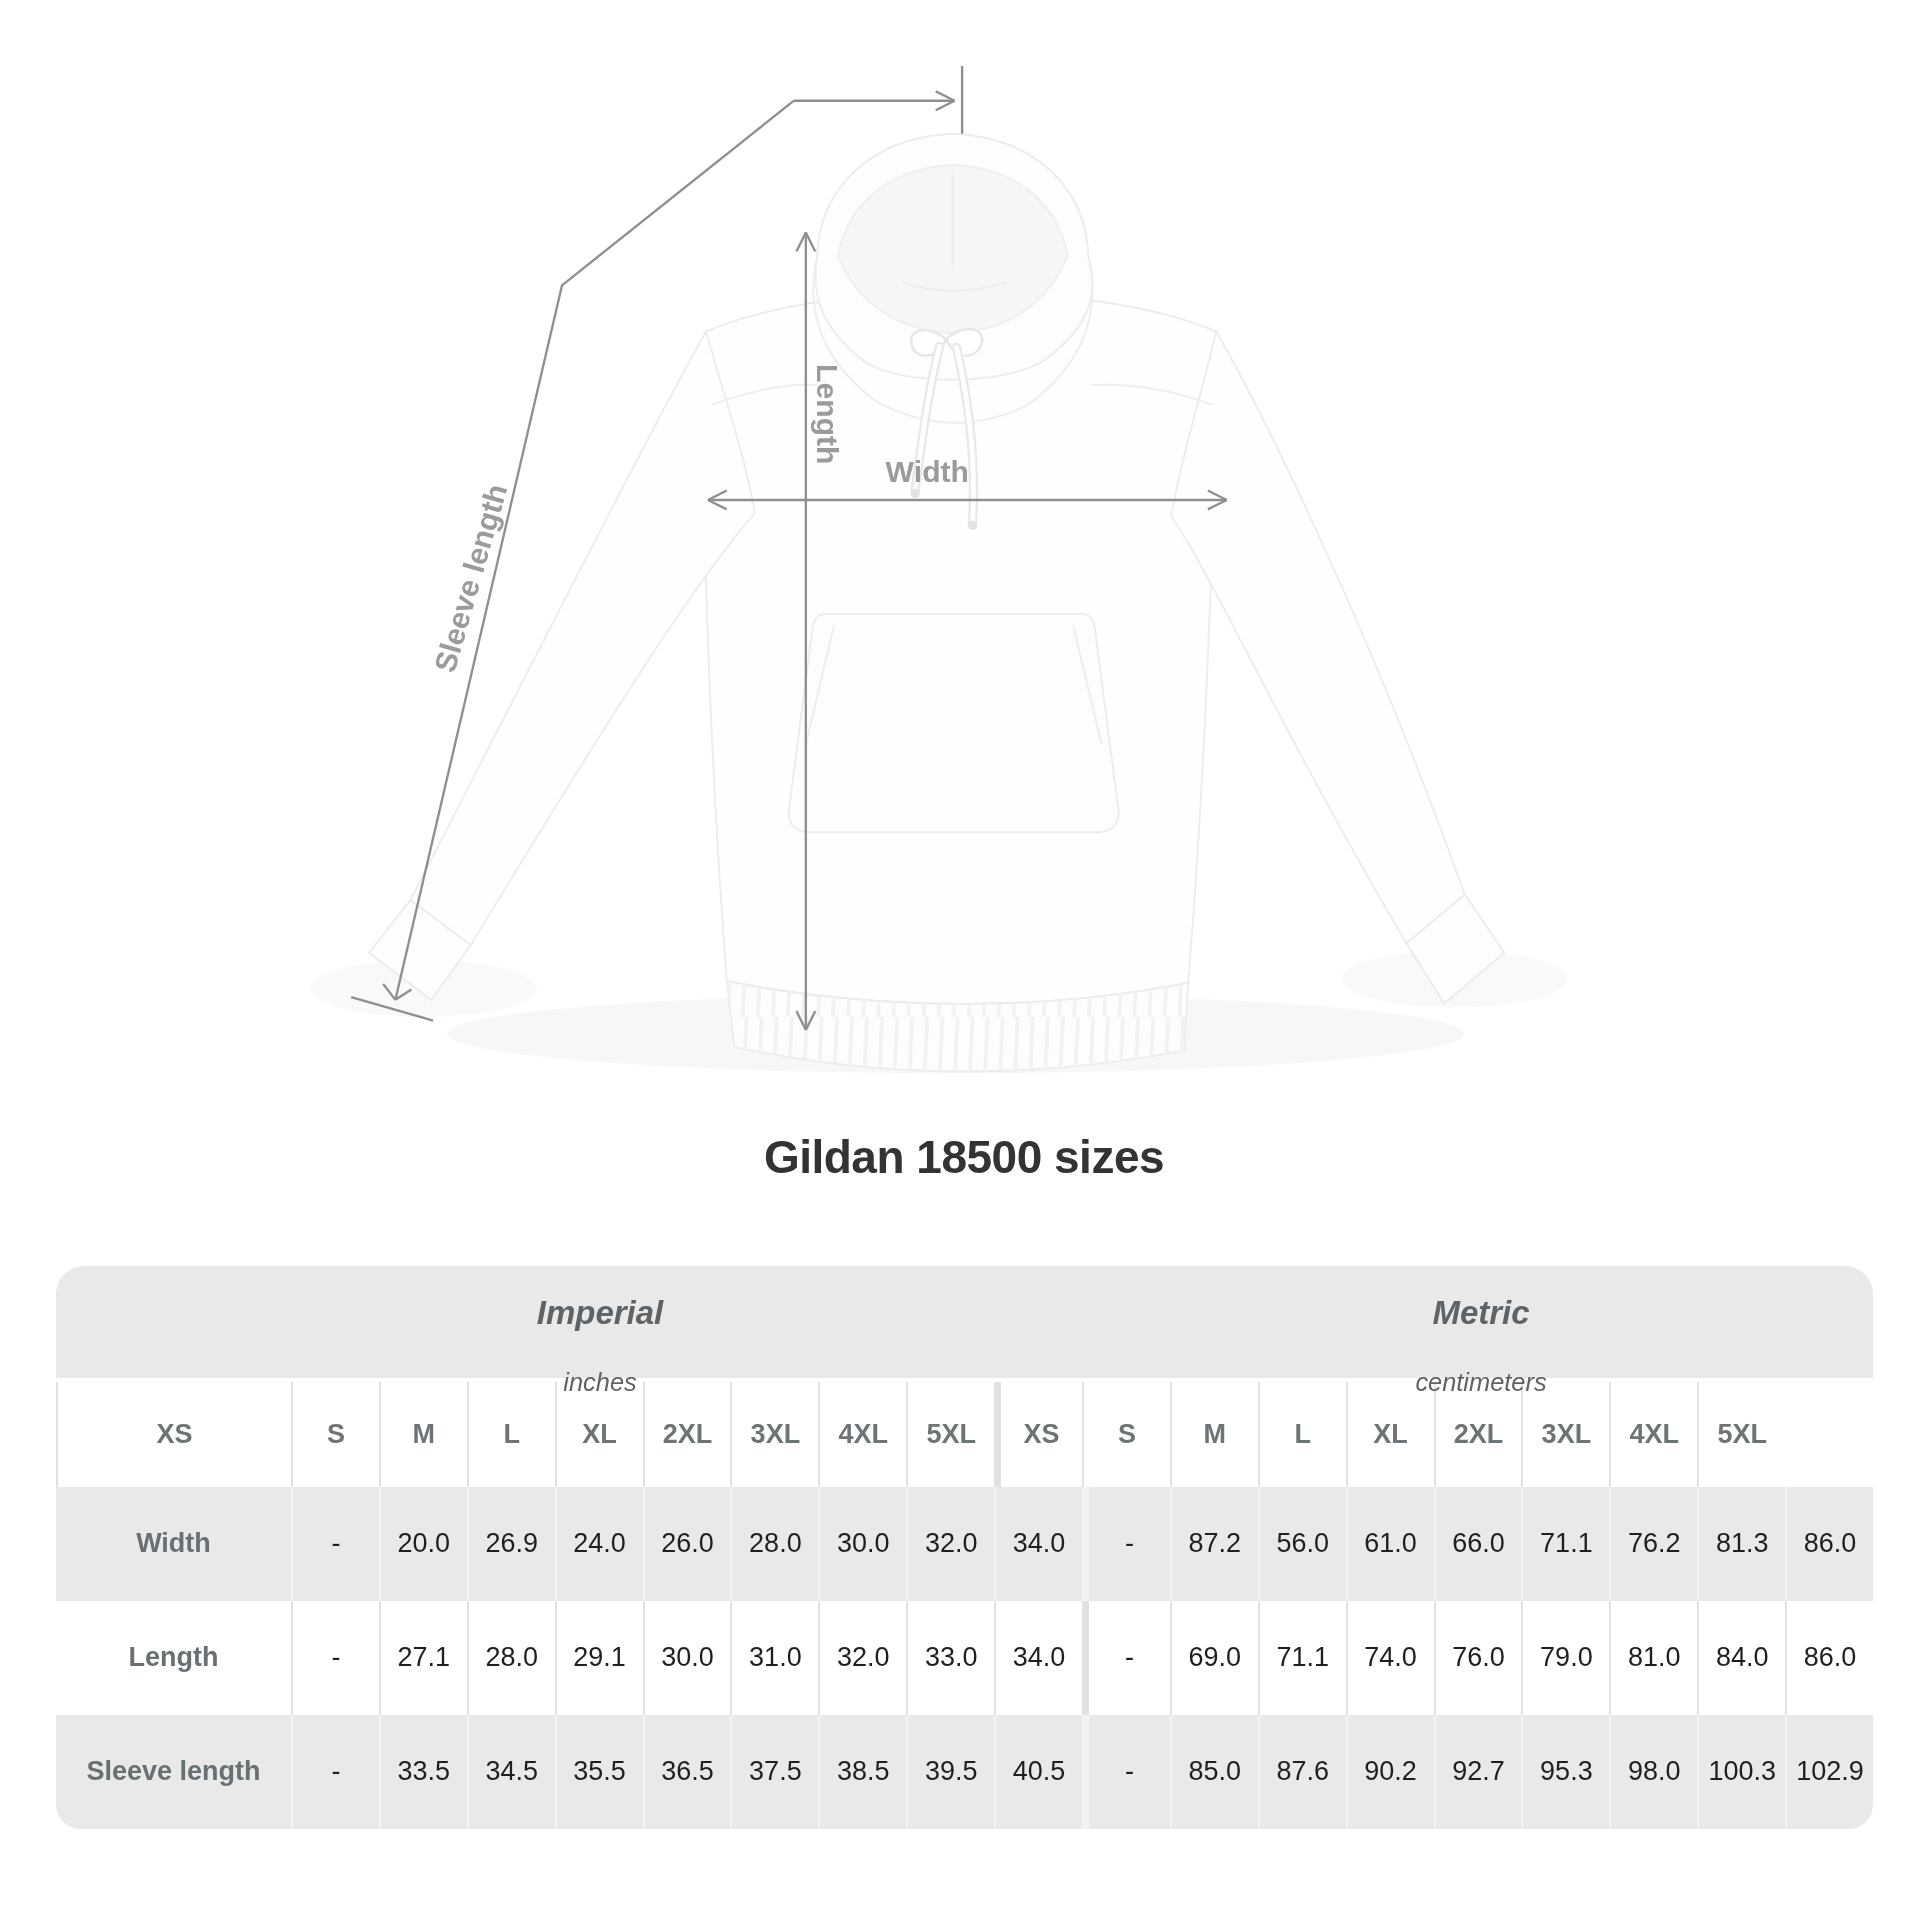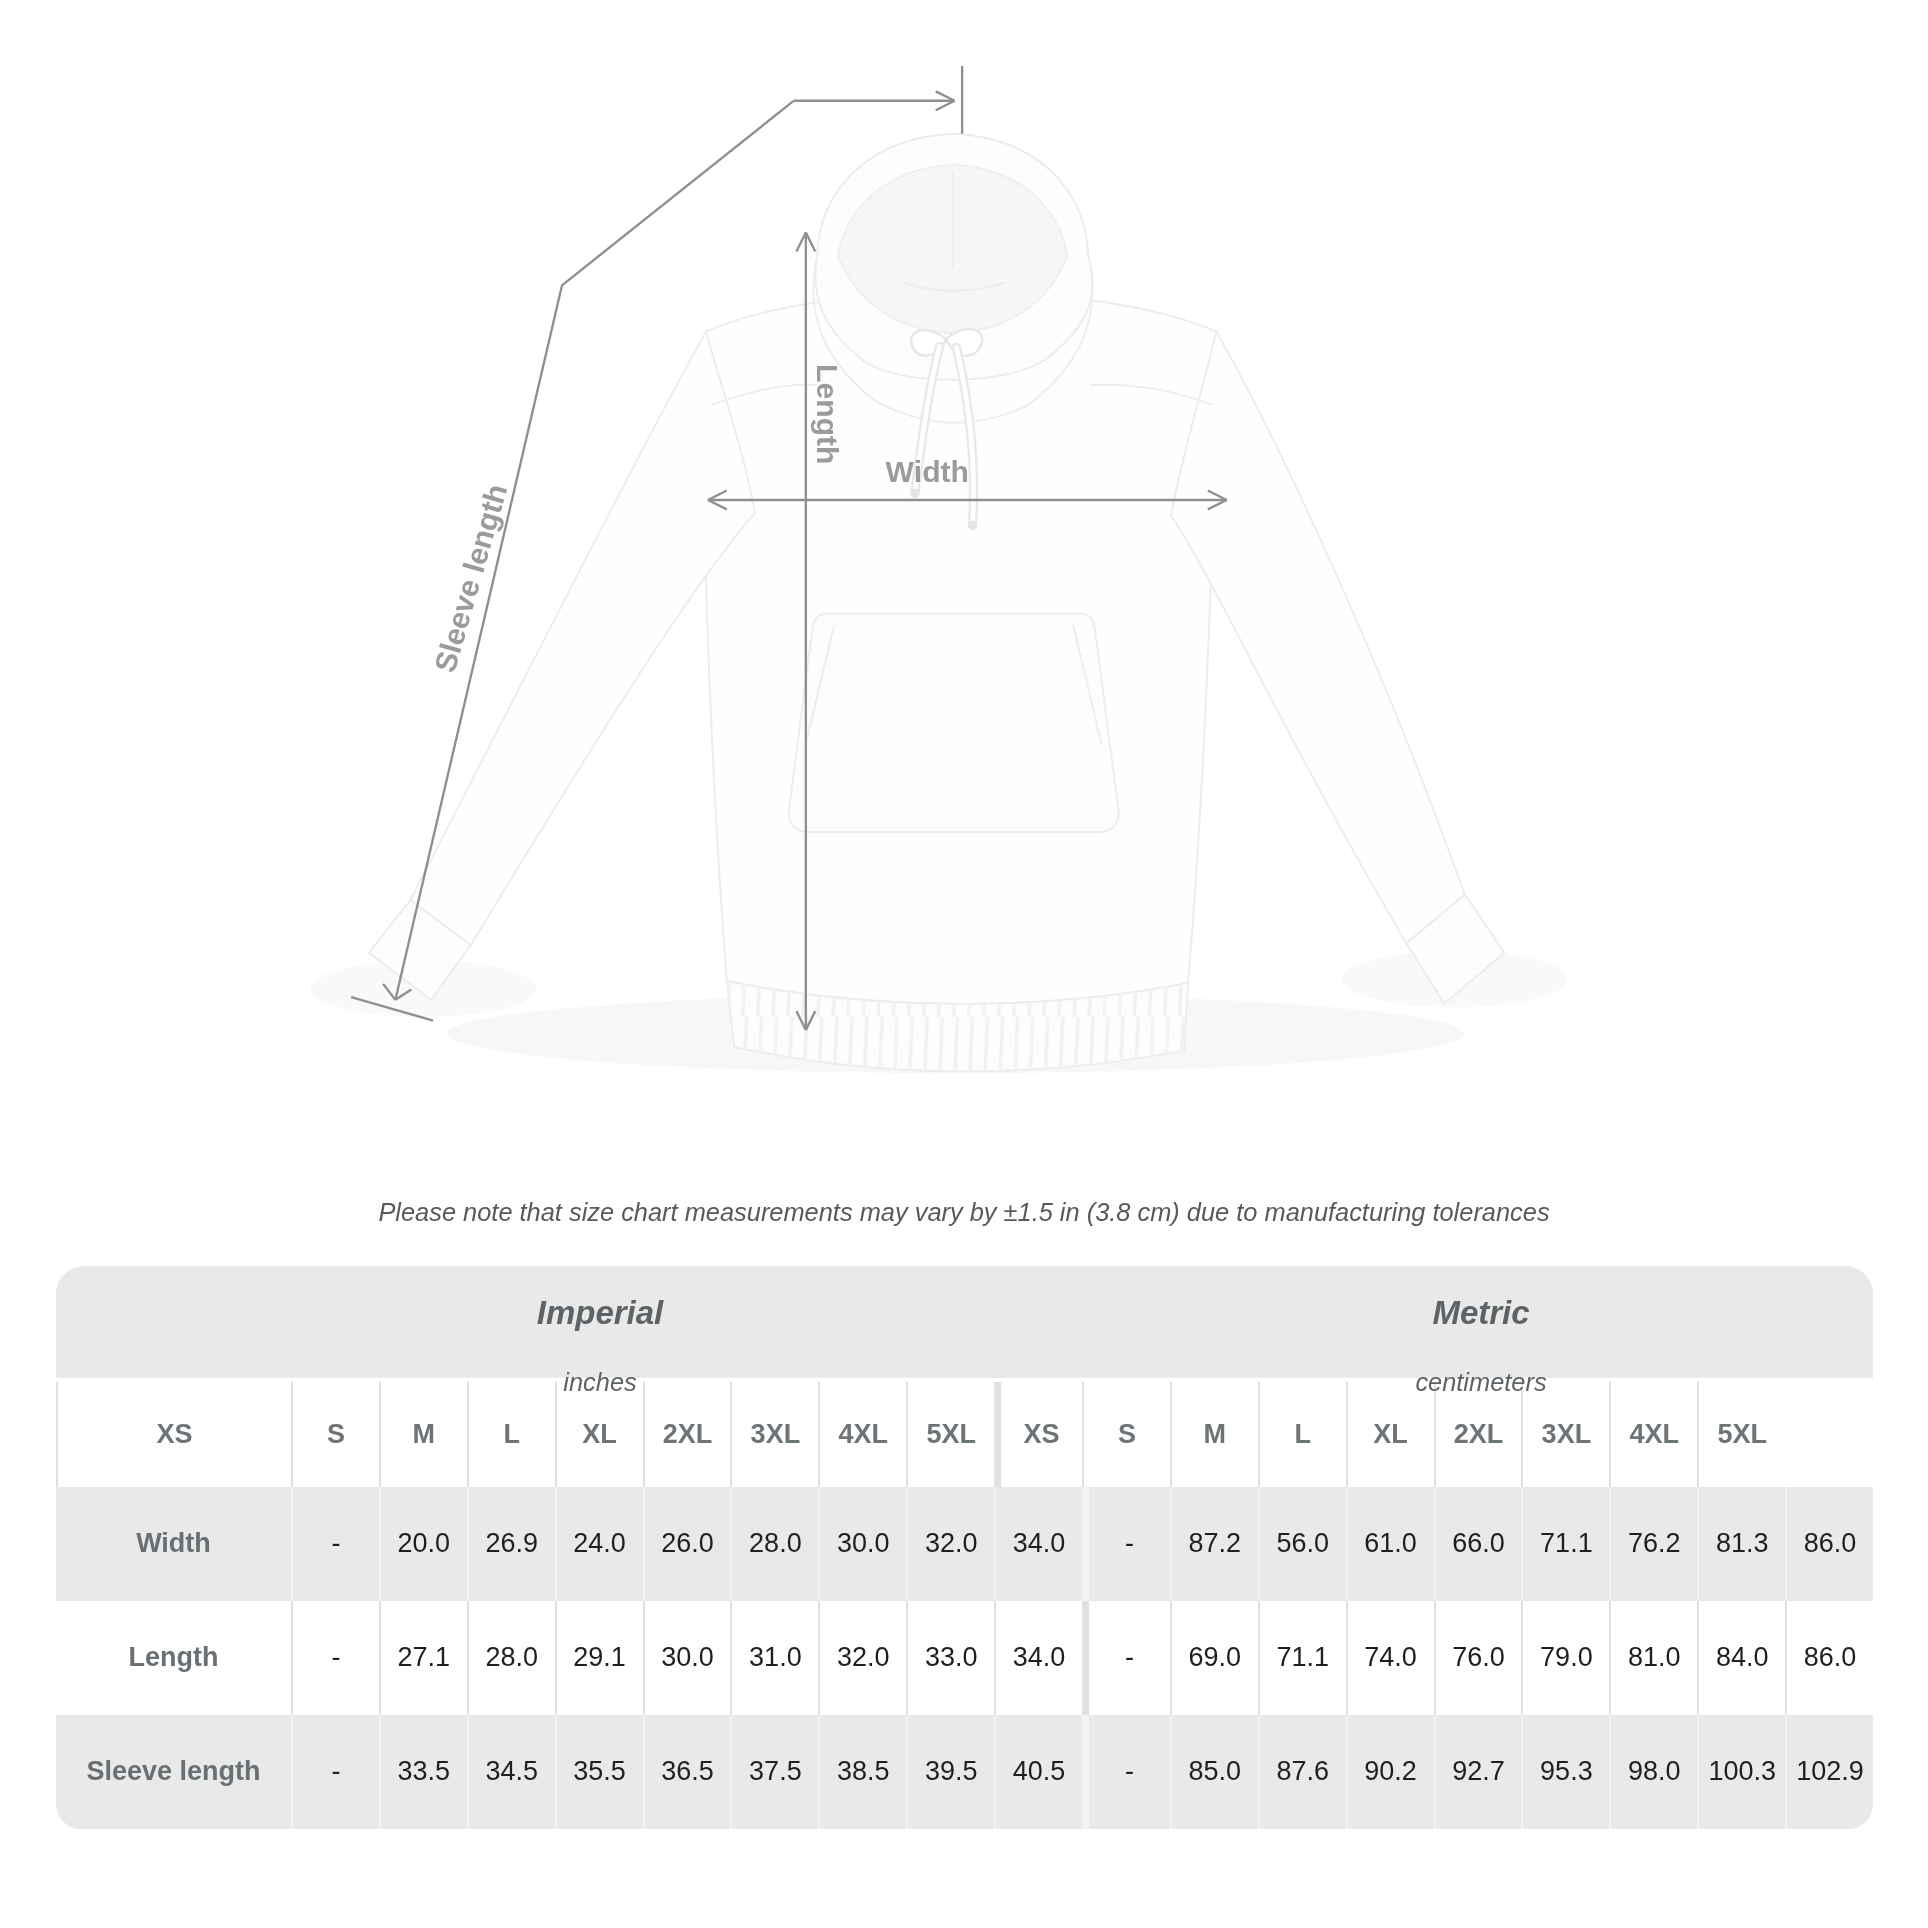--- a/index.html
+++ b/index.html
@@ -144,21 +144,21 @@
           <path class="meas-line" d="M373,1059 L460,1084"></path>
         </g>
 
         <text class="meas-label" x="985" y="512" text-anchor="middle">Width</text>
         <text class="meas-label" x="879" y="440" text-anchor="middle" dominant-baseline="central" transform="rotate(90 879 440)">Length</text>
         <text class="meas-label" x="500" y="614" text-anchor="middle" dominant-baseline="central" transform="rotate(-74 500 614)">Sleeve length</text>
       </g>
     </svg>
   </div>
 
-  <p class="page-subtitle">Please note that size chart measurements may vary by ±1.5 in (3.8 cm) due to manufacturing tolerances</p>
+  <h1 class="page-title">Gildan 18500 sizes</h1>
 
   <div class="size-table">
     <div class="unit-band">
       <div class="unit-name imperial">Imperial</div>
       <div class="unit-sub imperial">inches</div>
       <div class="unit-name metric">Metric</div>
       <div class="unit-sub metric">centimeters</div>
     </div>
     <div id="table-rows">
         <div class="tbl-row r-white header-row">

